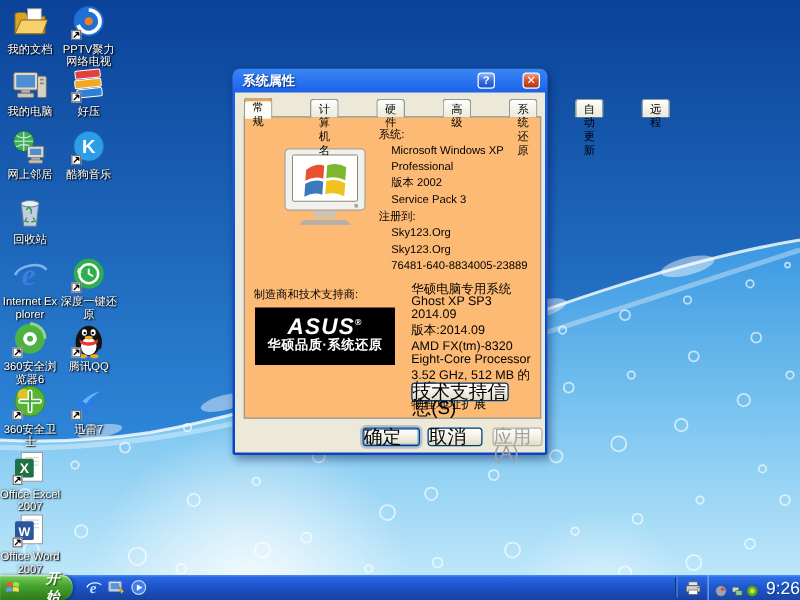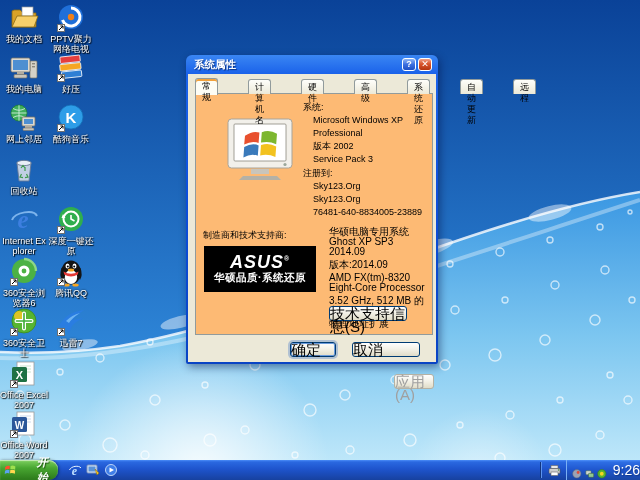--- a/index.html
+++ b/index.html
@@ -17,21 +17,21 @@
     text-shadow:1px 1px 1px #000, 0 0 2px rgba(0,0,0,.85); margin-top:1px; word-break:break-all; }
   .shortcut-badge { position:absolute; left:1px; bottom:1px; width:8px; height:8px;
     background:#fff; border:1px solid #707070; }
   .shortcut-badge svg { width:6px; height:6px; display:block; }
 
   
   .dialog { position:absolute; left:186px; top:55px; width:252px;
     background:linear-gradient(180deg,#3a86f3 0%,#1b63ea 6%,#0d4fdc 45%,#0a44c4 100%);
     border-radius:6px 6px 2px 2px; padding:0 2px 2px 2px;
     box-shadow:2px 3px 8px rgba(0,10,60,.45); }
-  .titlebar { height:19px; display:flex; align-items:center; padding:0 4px 0 6px; position:relative; }
+  .titlebar { height:19px; display:flex; align-items:center; padding:0 4px 0 6px; position:relative;gap:20px; }
   .titlebar-text { color:#fff; font-weight:bold; font-size:10.5px;
     text-shadow:1px 1px 1px #0a2f7c; flex:1; }
   .tb-btn { width:14px; height:13px; border-radius:3px; border:1px solid #fff;
     color:#fff; font-size:9px; line-height:11px; text-align:center; font-weight:bold;
     margin-left:2px; cursor:pointer; }
   .tb-help { background:linear-gradient(180deg,#8fb4f4 0%,#3c6fe0 50%,#1e4fc4 100%); }
   .tb-close { background:linear-gradient(180deg,#f0a088 0%,#d9542c 45%,#b33511 100%); }
 
   .dialog-body { background:#ece9d8; height:288px; position:relative; padding:0 6px; }
 
@@ -55,21 +55,21 @@
   .asus-slogan { font-size:10.5px; font-weight:bold; line-height:13px; letter-spacing:0.5px; }
 
   .manu-lines { position:absolute; left:133px; top:133px; width:101px; font-size:10px; }
   .manu-lines div { line-height:10px; margin-bottom:3px; }
 
   .xp-btn { position:absolute; height:15px; font-size:15px; color:#000; text-align:left;
     background:linear-gradient(180deg,#fefefe 0%,#f4f2e8 45%,#e0dcc8 100%);
     border:1px solid #003c74; border-radius:3px; line-height:13px; cursor:pointer;
     font-family:"Liberation Sans","DejaVu Sans",sans-serif; }
   .xp-btn.focused { box-shadow:0 0 0 1px #6b9bdc inset, 0 0 0 2px rgba(70,120,200,.35); }
-  .xp-btn.disabled { color:#a0a0a0; border-color:#b5b2a4;margin-top:32px; }
+  .xp-btn.disabled { color:#a0a0a0; border-color:#b5b2a4; }
 
   
   .taskbar { position:absolute; left:0; bottom:0; width:640px; height:20px;
     background:linear-gradient(180deg,#4b8df8 0%,#2a68e0 10%,#1e54cd 45%,#17419f 100%); }
   .start-btn { position:absolute; left:0; top:0; width:58px; height:20px;
     background:linear-gradient(180deg,#7ed160 0%,#48a631 40%,#2e7d1c 95%);
     border-radius:0 9px 9px 0; display:flex; align-items:center; padding-left:4px;
     box-shadow:inset 0 1px 1px rgba(255,255,255,.6), 1px 0 3px rgba(0,0,0,.4); cursor:pointer; }
   .start-text { color:#fff; font-weight:bold; font-style:italic; font-size:11px; margin-left:20px;
     text-shadow:1px 1px 1px #1e5510; }
@@ -462,21 +462,21 @@
           <div>版本:2014.09</div>
           <div>AMD FX(tm)-8320 Eight-Core Processor</div>
           <div>3.52 GHz, 512 MB 的内存</div>
           <div>物理地址扩展</div>
         </div>
 
         <button class="xp-btn" style="left:133px;top:212px;width:78px">技术支持信息(S)</button>
       </div>
 
       <button class="xp-btn focused" style="left:102px;top:268px;width:46px">确定</button>
-      <button class="xp-btn" style="left:164px;top:268px;width:68px">取消</button>
+      <button class="xp-btn" style="left:154px;top:268px;width:44px">取消</button>
       <button class="xp-btn disabled" style="left:206px;top:268px;width:40px">应用(A)</button>
     </div>
   </div>
 
   <div class="taskbar">
     <div class="start-btn">
       <svg width="13" height="12" viewBox="0 0 100 90">
         <path fill="#ff4f2e" d="M10,22 Q30,8 46,14 L44,40 Q28,33 8,44 Z"></path>
         <path fill="#9fe04f" d="M52,13 Q72,6 90,17 L88,43 Q70,34 50,39 Z"></path>
         <path fill="#5aa2f0" d="M8,50 Q28,39 44,46 L42,72 Q26,65 6,76 Z"></path>

